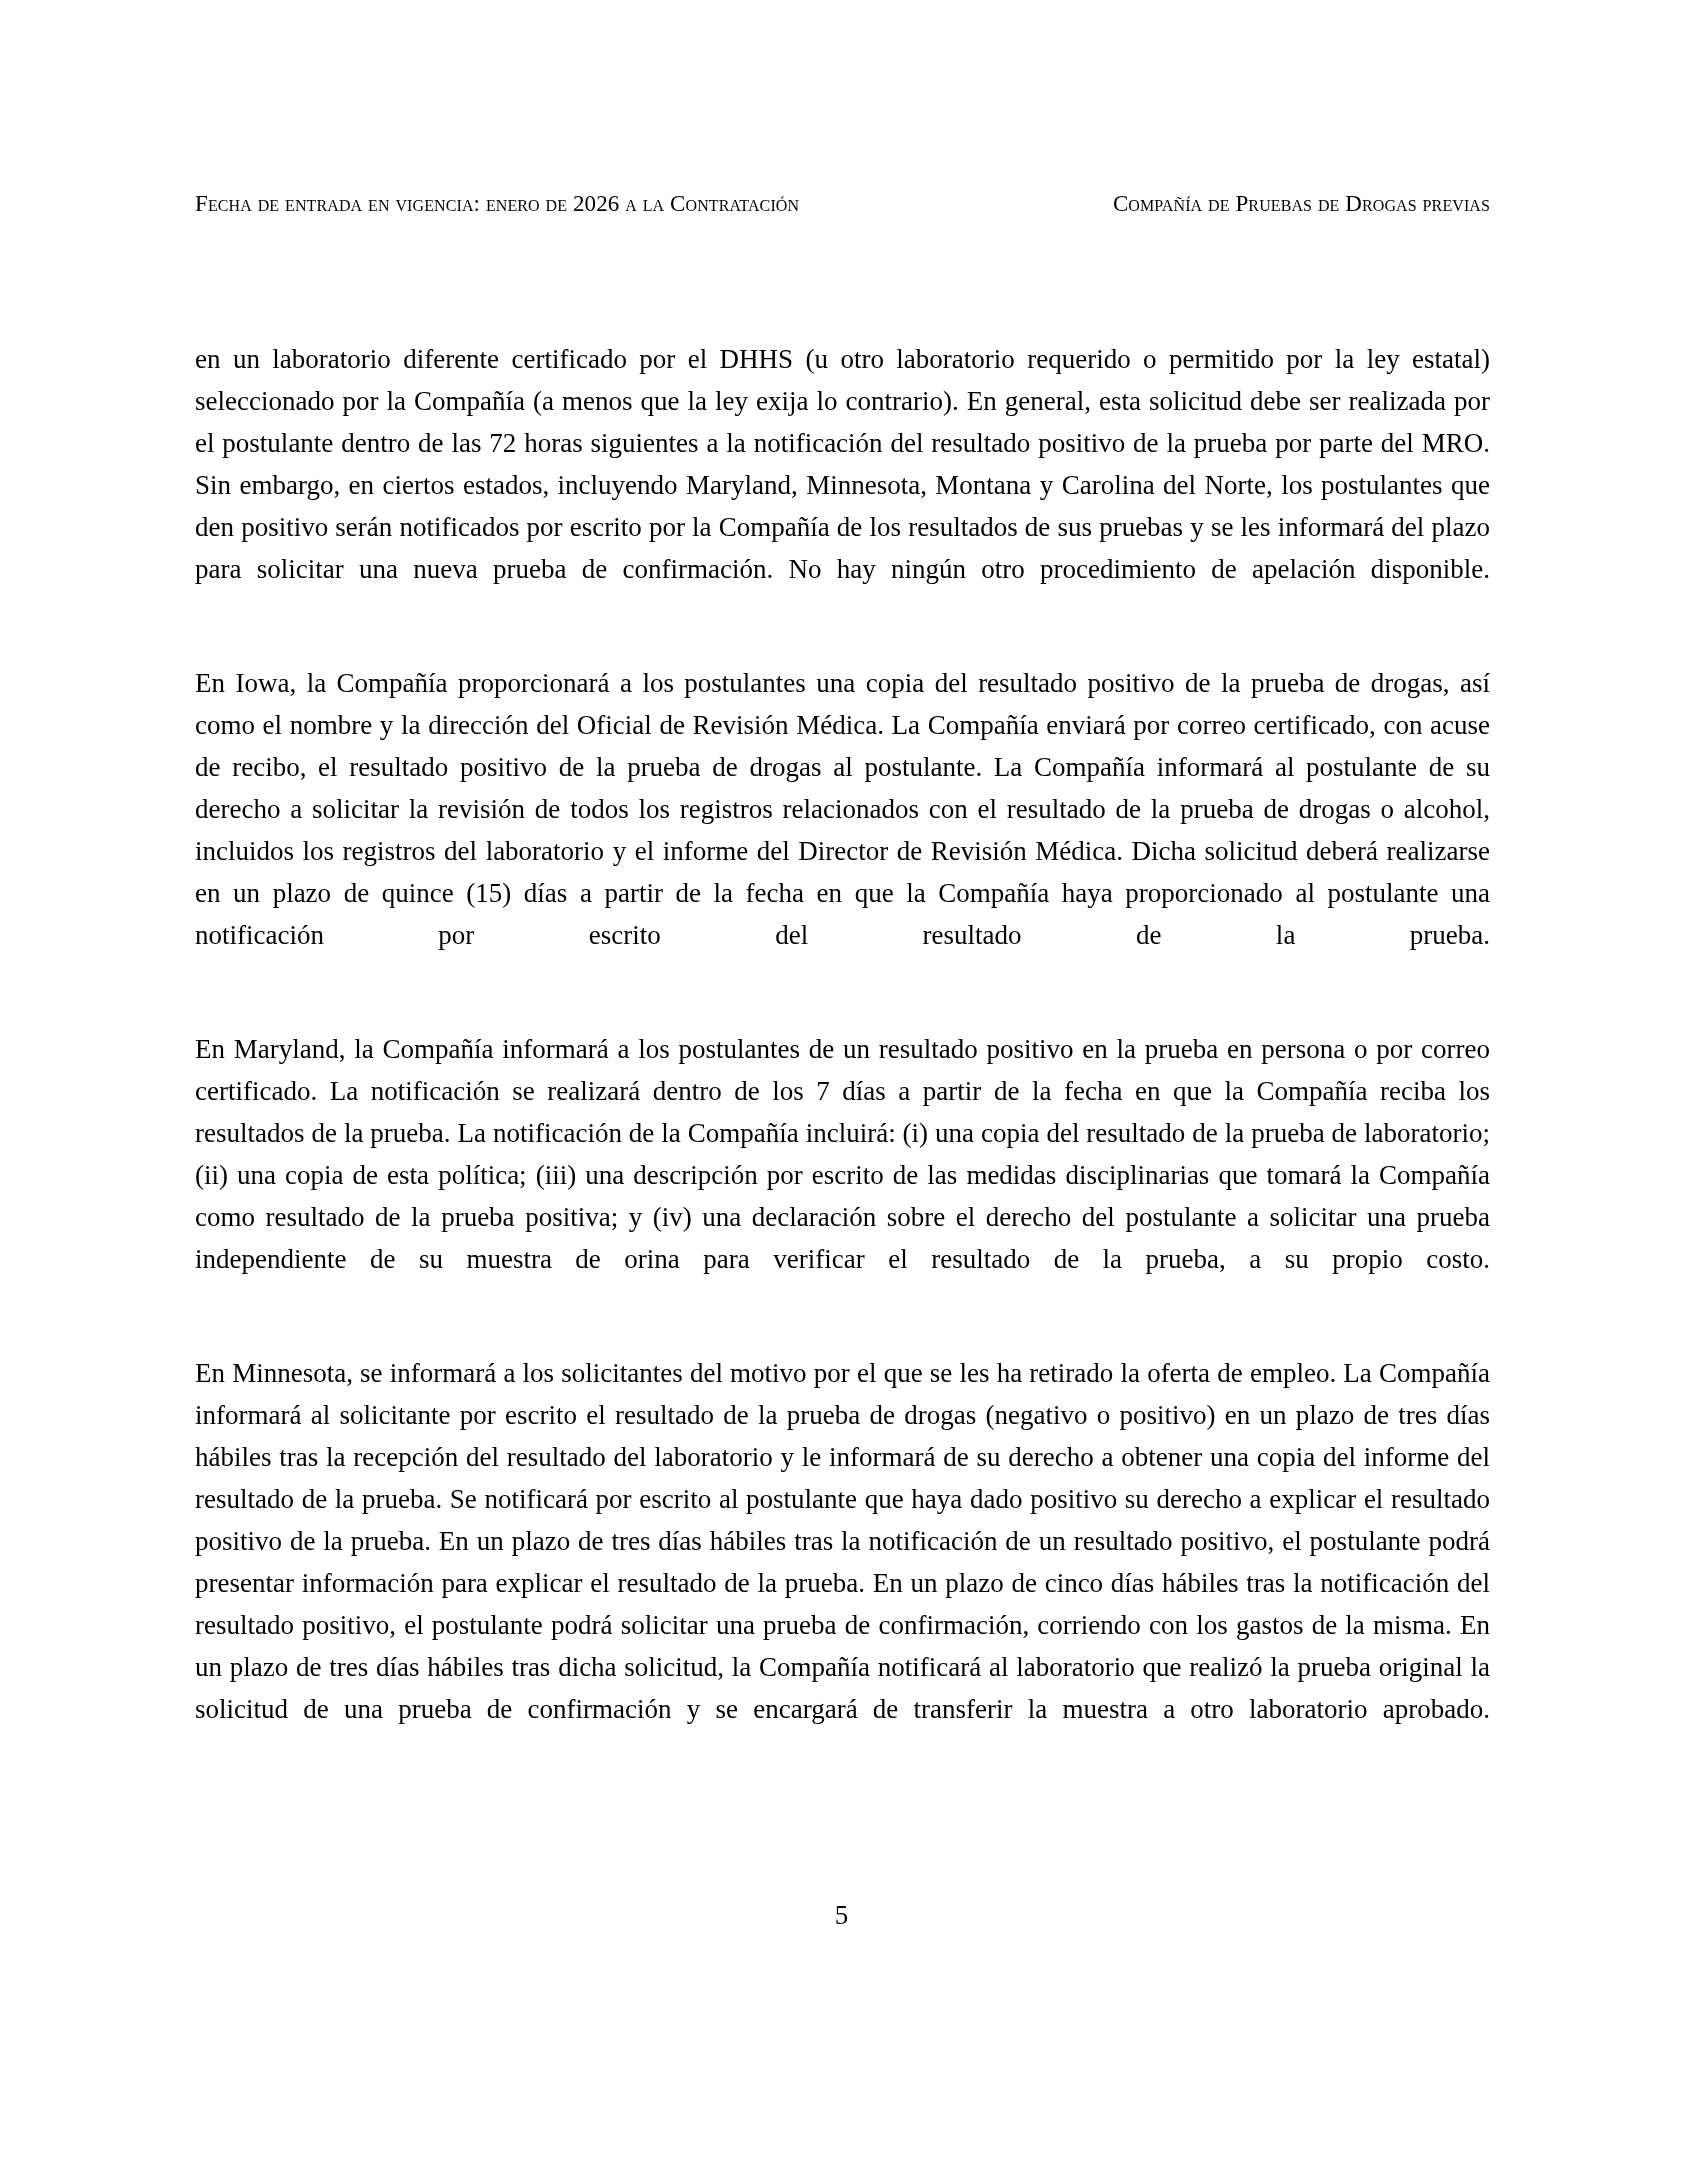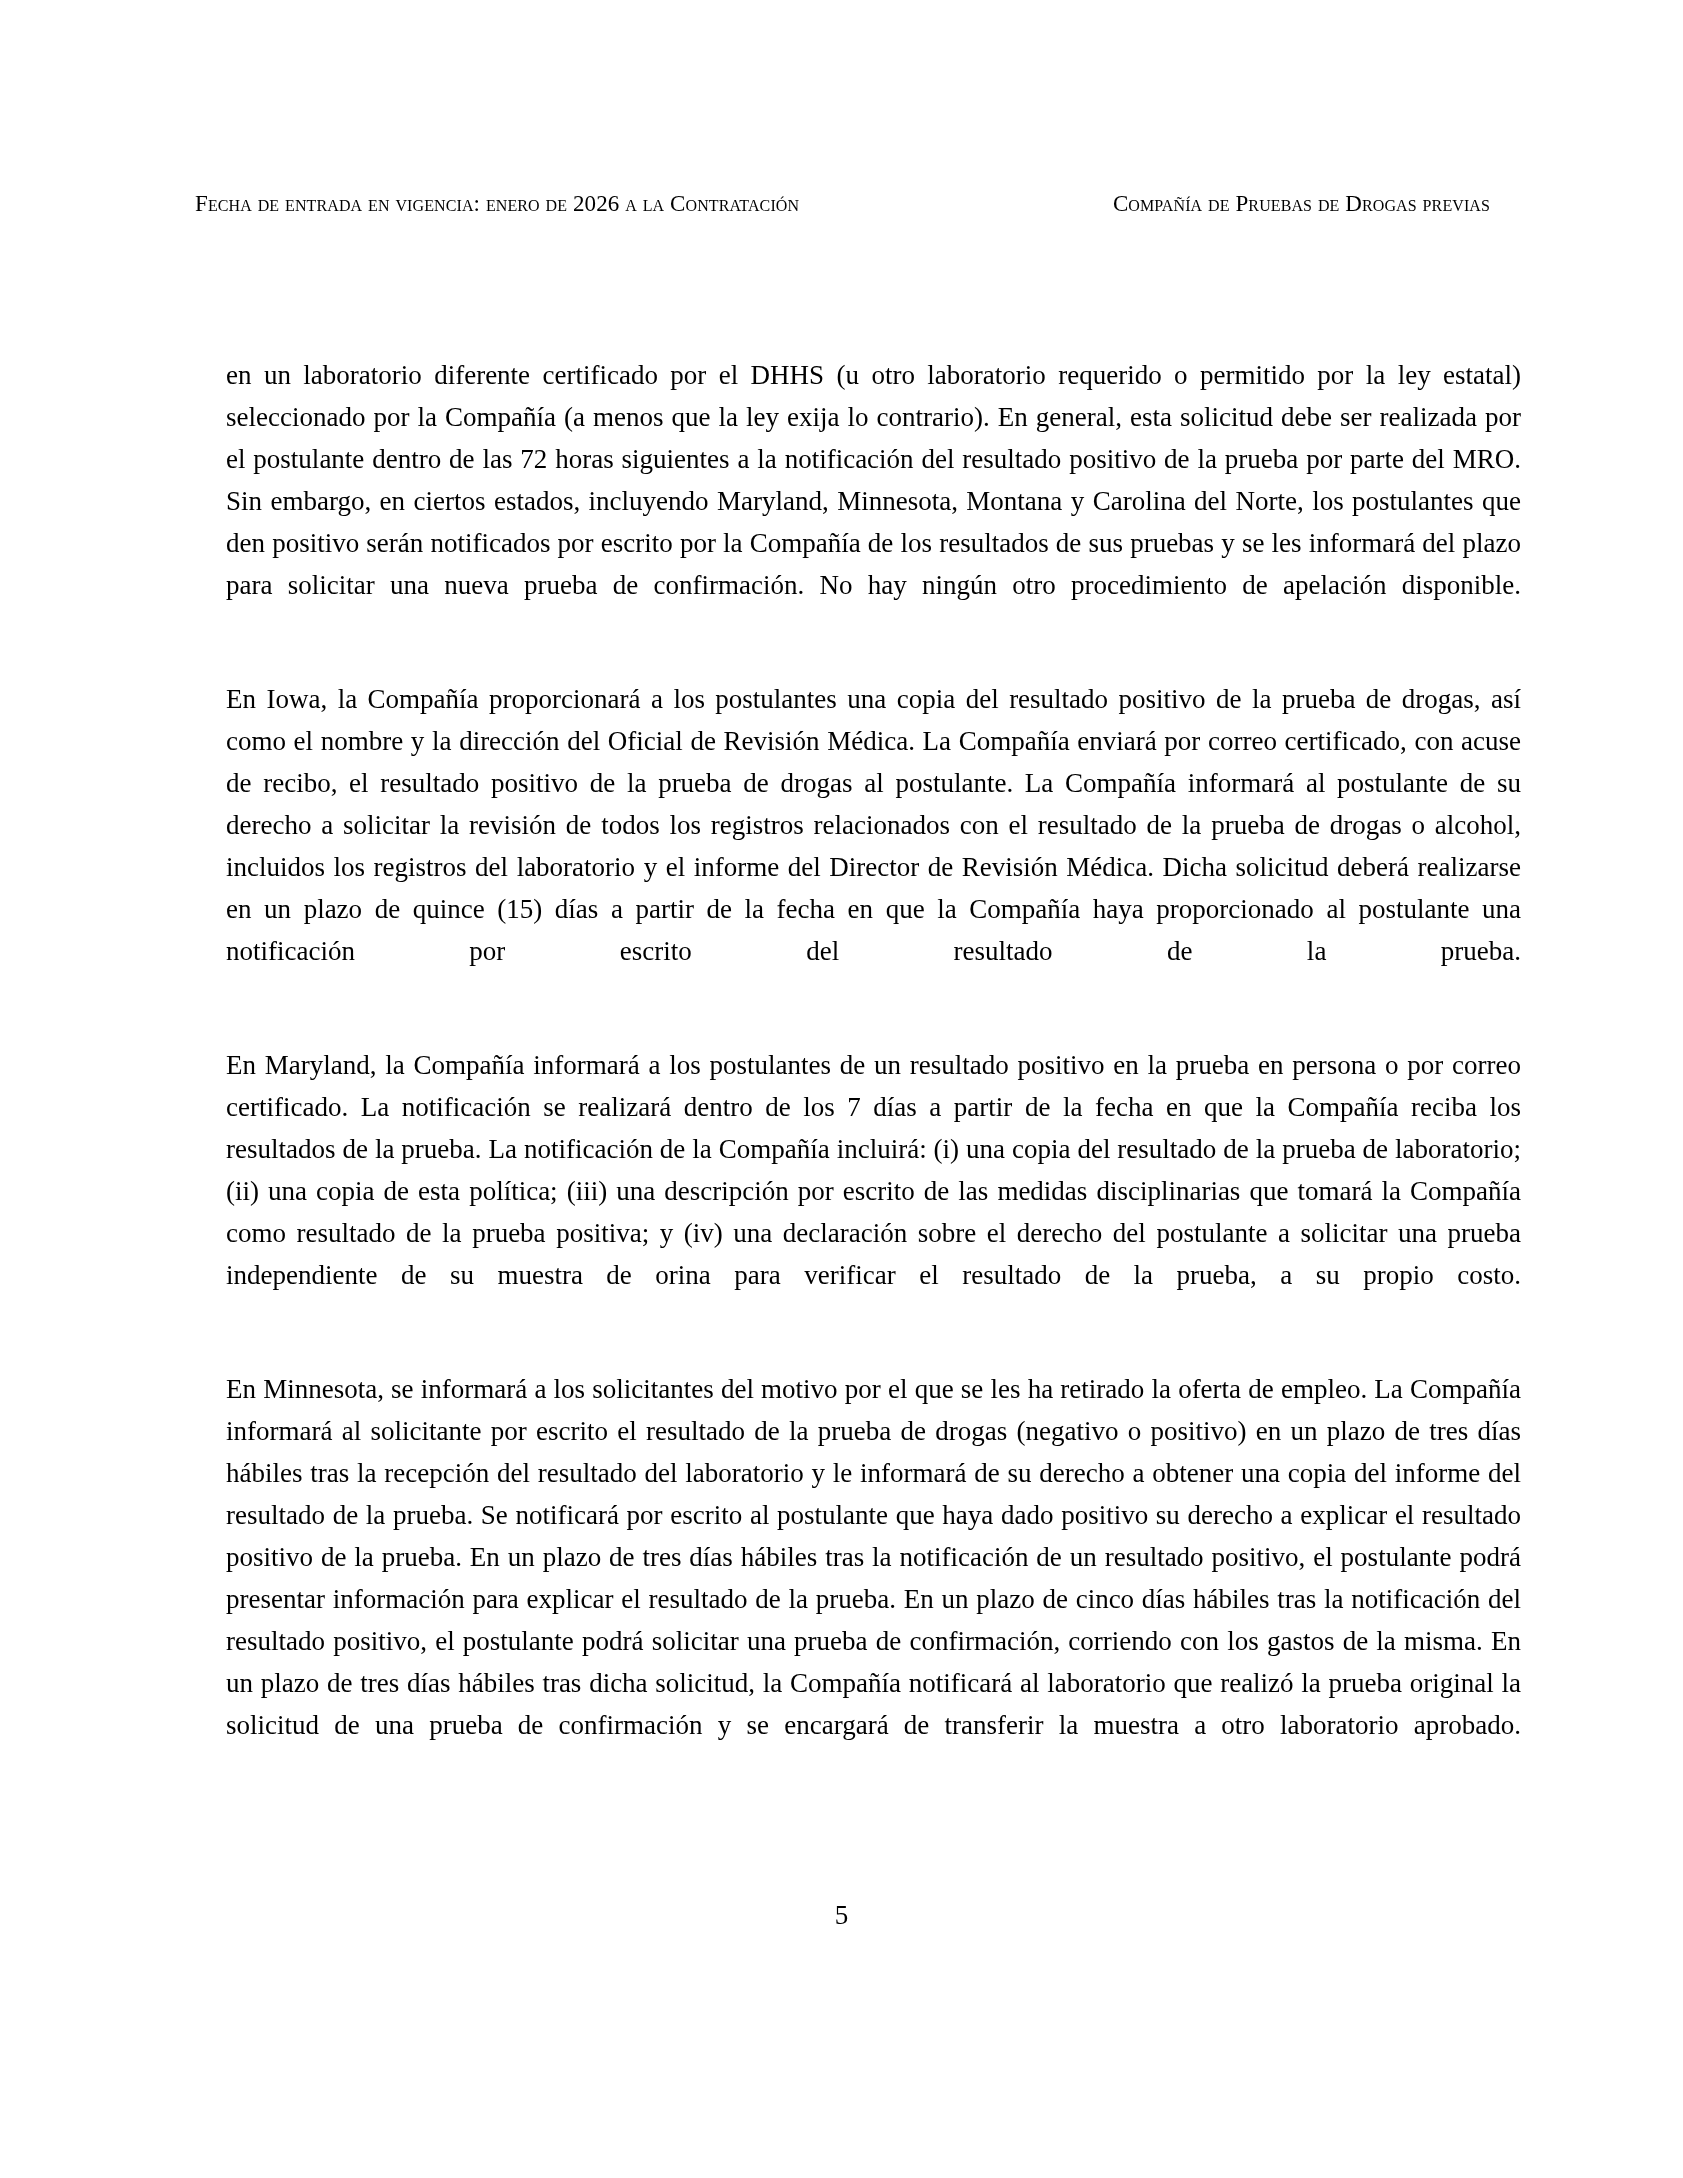--- a/index.html
+++ b/index.html
@@ -45,24 +45,23 @@
     text-align: left;
   }
   .header-col.right {
     width: 554px;
     text-align: right;
   }
 
   
   .body-block {
     position: absolute;
-    top: 354px;
+    top: 338px;
     left: 195px;
     width: 1295px;
-    margin-left: 31px;
   }
   .para {
     font-size: 27px;
     line-height: 42px;
     text-align: justify;
     text-justify: inter-word;
     margin: 0 0 30px 0;
     hyphens: none;
     word-spacing: 0.2px;
   }

